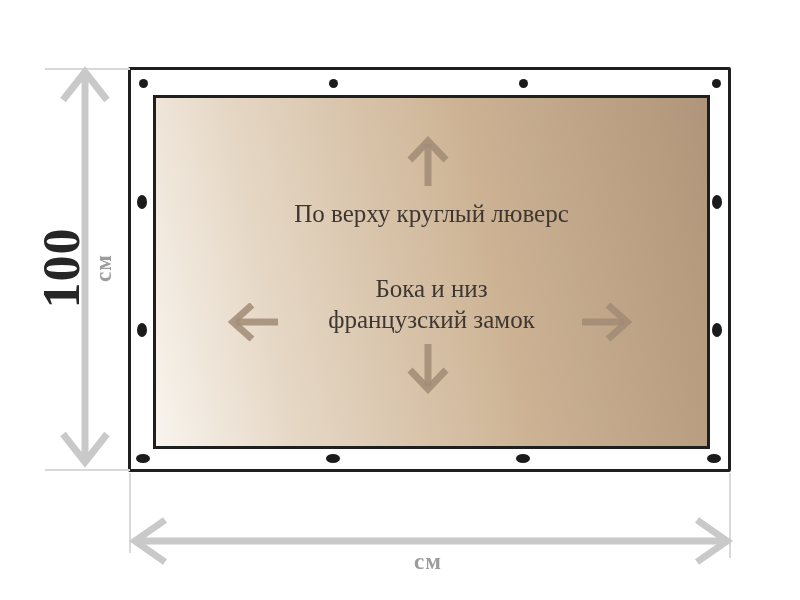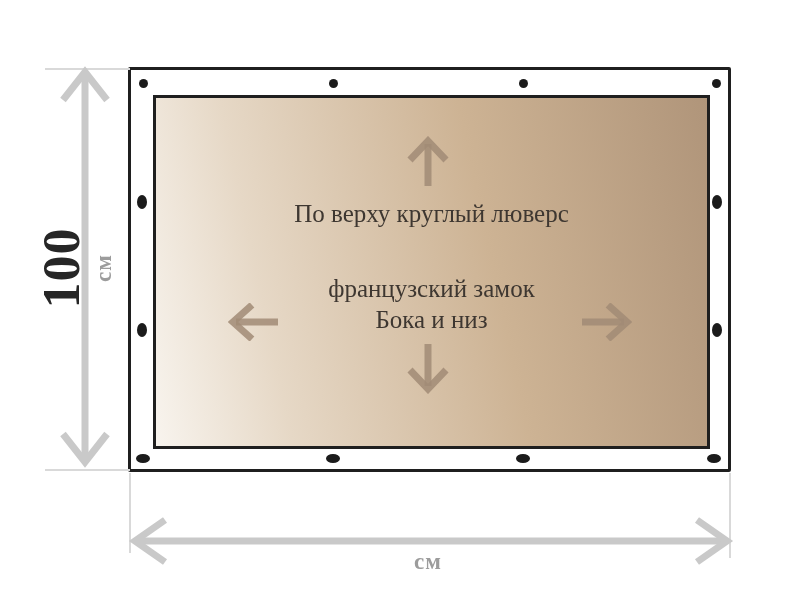--- a/index.html
+++ b/index.html
@@ -87,22 +87,22 @@
     <path d="M50 19 L8 19"></path>
       <path d="M24 2 L5 19 L24 36"></path>
   </svg>
   <svg class="dir-arrow" style="left:580px;top:303px" width="52" height="38" viewBox="0 0 52 38">
     <path d="M2 19 L44 19"></path>
       <path d="M28 2 L47 19 L28 36"></path>
   </svg>
 
   <div class="panel-label-top">По верху круглый люверс</div>
   <div class="panel-label-mid">
+    <div>Бока и низ</div>
     <div>французский замок</div>
-    <div>Бока и низ</div>
   </div>
 
   <div class="ext" style="left:45px;top:68px;width:85px;height:2px"></div>
   <div class="ext" style="left:45px;top:469px;width:85px;height:2px"></div>
   <div class="ext" style="left:129px;top:473px;width:2px;height:80px"></div>
   <div class="ext" style="left:729px;top:473px;width:2px;height:85px"></div>
 
   <svg class="dim" style="position:absolute;left:55px;top:62px" width="60" height="410" viewBox="0 0 60 410">
     <path class="shaft" d="M30 12 L30 398"></path>
     <path class="head" d="M8 38 L30 10 L52 38"></path>

